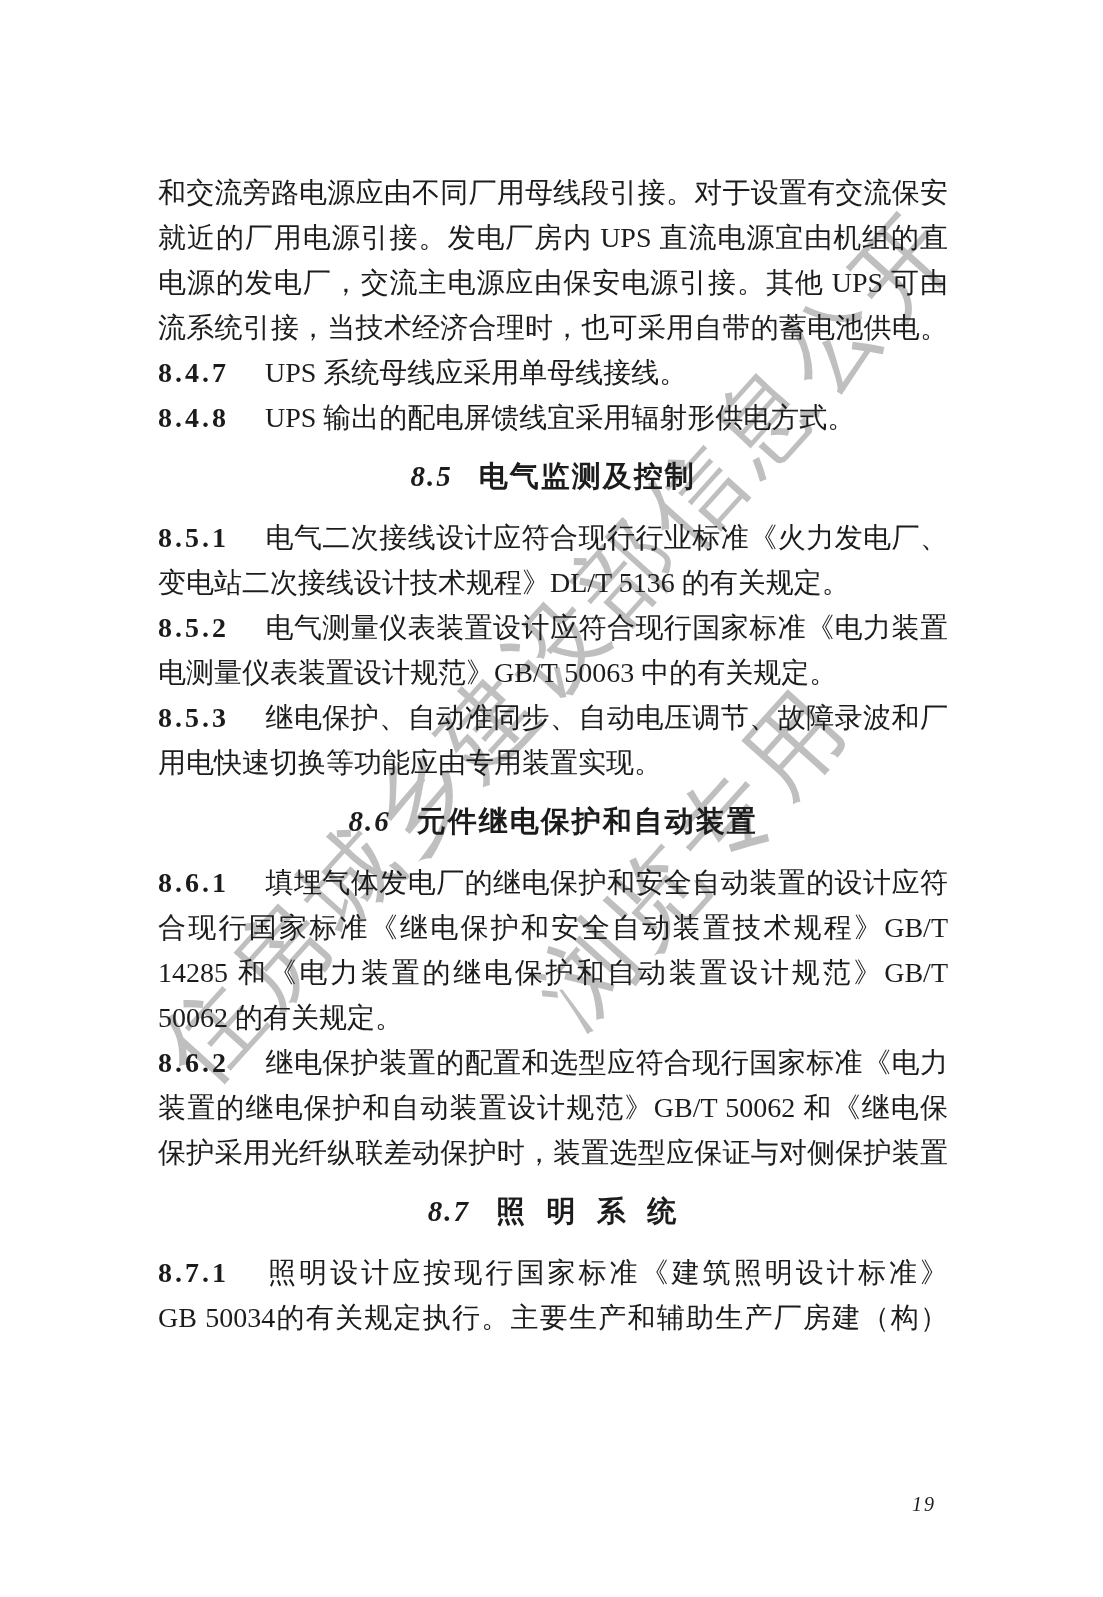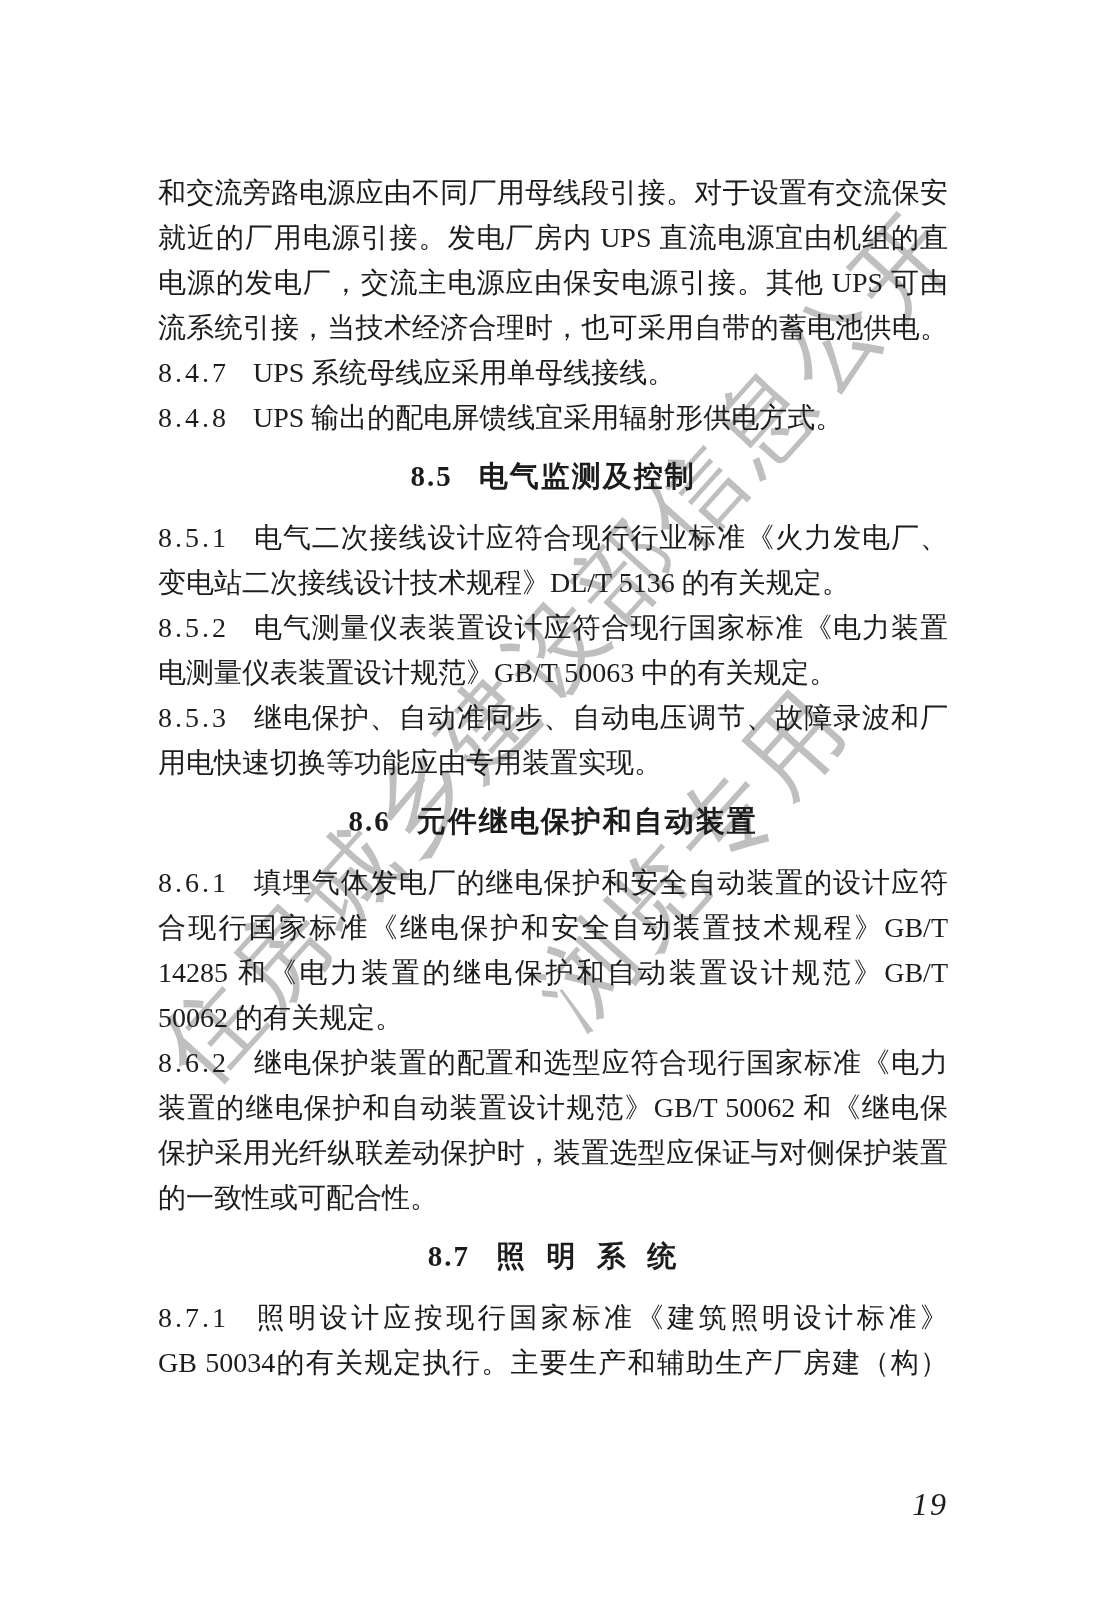--- a/index.html
+++ b/index.html
@@ -33,48 +33,49 @@
     left: 158px; top: 170px;
     width: 790px;
     z-index: 1;
     font-size: 28px;
     line-height: 45px;
   }
   .para { margin: 0; }
   .line { text-align: justify; }
   .line.fill { text-align-last: justify; }
   .num {
-    font-weight: normal;
+    font-weight: bold;
     letter-spacing: 3px;
-    margin-right: 24px;
+    margin-right: 36px;
     white-space: nowrap;
   }
   .heading {
     font-size: 29px;
     line-height: 45px;
     font-weight: bold;
     text-align: center;
     margin: 14px 0;
   }
   .heading .hnum {
     font-weight: bold;
     letter-spacing: 2px;
     margin-right: 26px;
+    font-style: italic;
   }
   .heading .htitle {
     font-family: Liberation Mono, monospace;
     letter-spacing: 2px;
   }
 
   
   #page-number {
     position: absolute;
     left: 912px; top: 1482px;
     z-index: 1;
-    font-size: 32px;
+    font-size: 20px;
     line-height: 45px;
     font-style: italic;
     letter-spacing: 2px;
   }
 </style>
 </head>
 <body>
 
 <div class="page">
 
@@ -113,21 +114,20 @@
       <div class="para">
         <div class="line fill"><span class="num">8.6.1</span><span>填埋气体发电厂的继电保护和安全自动装置的设计应符</span></div>
         <div class="line fill">合现行国家标准《继电保护和安全自动装置技术规程》GB/T</div>
         <div class="line fill">14285 和《电力装置的继电保护和自动装置设计规范》GB/T</div>
         <div class="line">50062 的有关规定。</div>
       </div>
       <div class="para">
         <div class="line fill"><span class="num">8.6.2</span><span>继电保护装置的配置和选型应符合现行国家标准《电力</span></div>
         <div class="line fill">装置的继电保护和自动装置设计规范》GB/T 50062 和《继电保</div>
         <div class="line fill">保护采用光纤纵联差动保护时，装置选型应保证与对侧保护装置</div>
-        <div class="line">的一致性或可配合性。</div>
       </div>
       <div class="heading"><span class="hnum">8.7</span><span class="htitle">照 明 系 统</span></div>
       <div class="para">
         <div class="line fill"><span class="num">8.7.1</span><span>照明设计应按现行国家标准《建筑照明设计标准》</span></div>
         <div class="line fill">GB 50034的有关规定执行。主要生产和辅助生产厂房建（构）</div>
       </div>
     </div>
 
   <div id="page-number">19</div>
 

